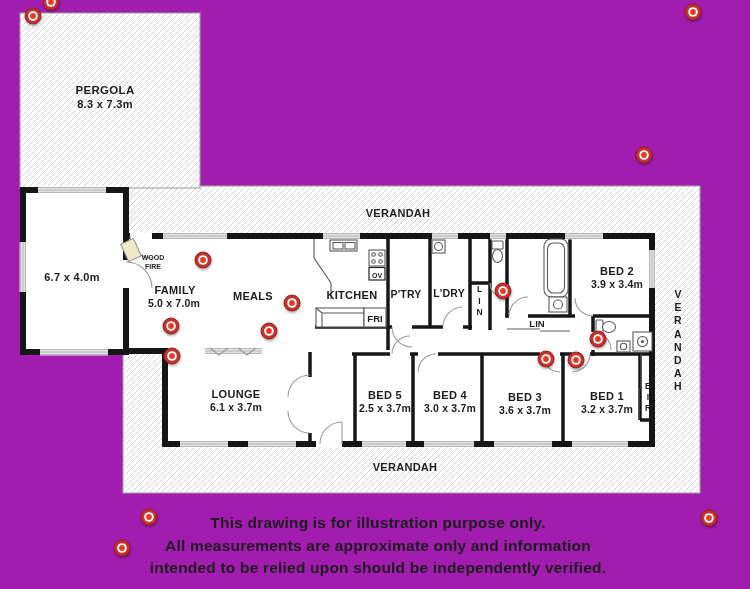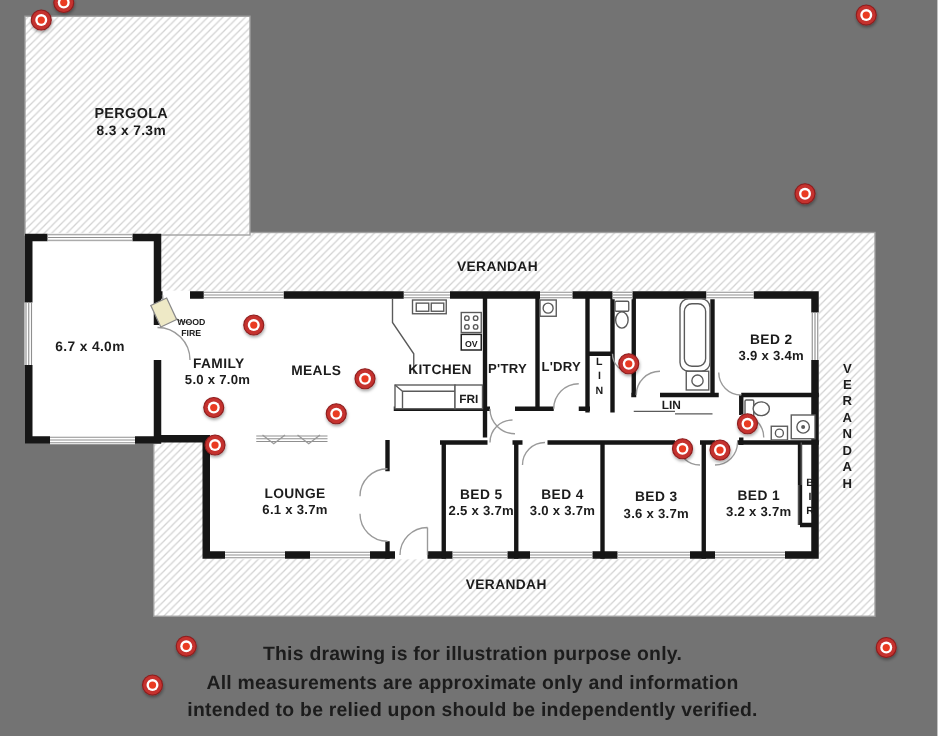--- a/index.html
+++ b/index.html
@@ -1,16 +1,16 @@
 <!DOCTYPE html>
 <html><head>
 <meta charset="utf-8">
 <style>
   html,body{margin:0;padding:0;background:#ffffff;}
-  .canvas{position:relative;width:750px;height:589px;background:#737373;overflow:hidden;
+  .canvas{position:relative;width:750px;height:589px;background:#a21caf;overflow:hidden;
           font-family:"Liberation Sans",sans-serif;}
   svg{position:absolute;left:0;top:0;}
   svg text{font-family:"Liberation Sans",sans-serif;font-weight:700;fill:#1c1c1c;}
   .t12{font-size:11.5px;letter-spacing:.3px;}
   .t11{font-size:11px;letter-spacing:.3px;}
   .t10{font-size:10.5px;letter-spacing:.2px;}
   .t95{font-size:9.5px;}
   .t85{font-size:8.5px;}
   .t7{font-size:7px;}
   .t15{font-size:15.5px;letter-spacing:.2px;}

